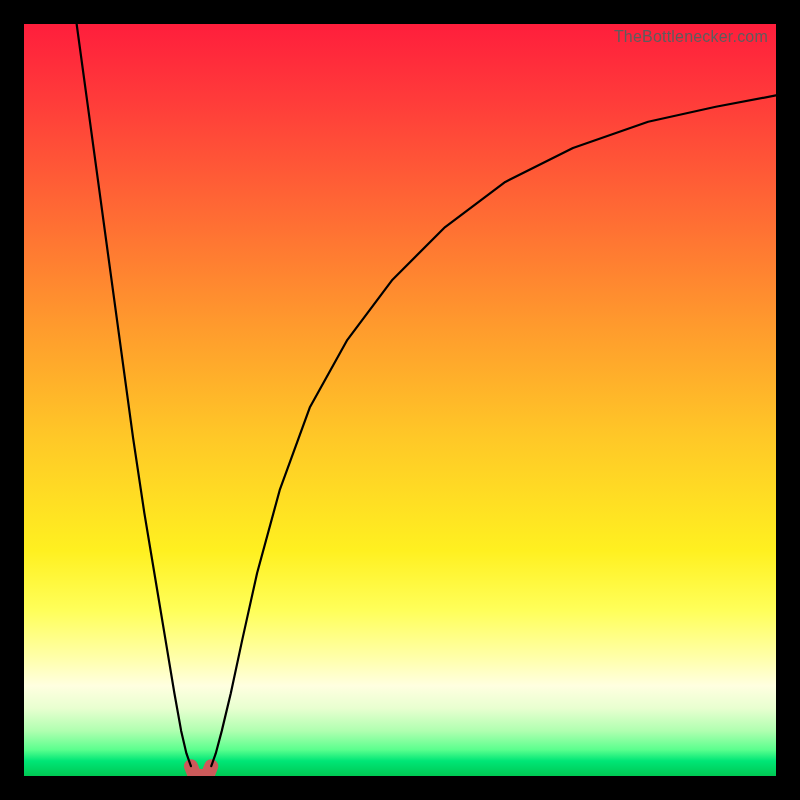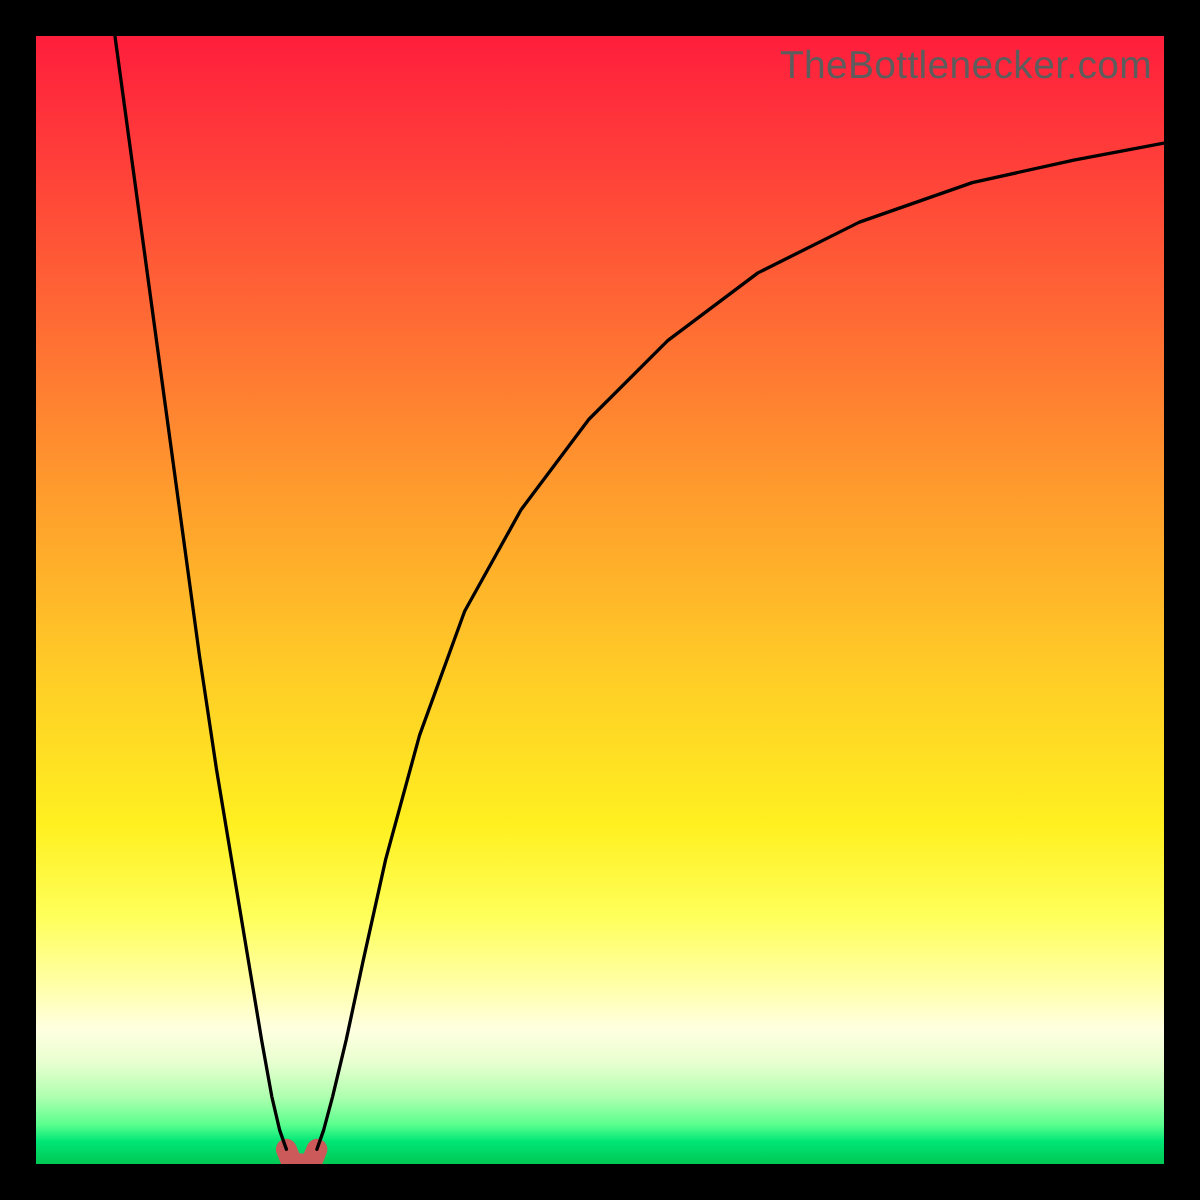--- a/index.html
+++ b/index.html
@@ -55,21 +55,21 @@
     top: 0;
     width: 100%;
     height: 100%;
     pointer-events: none;
   }
   .watermark {
     position: absolute;
     top: 4px;
     right: 8px;
     color: #5d5d5d;
-    font-size: 26px;
+    font-size: 16px;
     letter-spacing: 0.2px;
     font-weight: 400;
     user-select: none;
   }
 </style>
 </head>
 <body>
 
 <div class="outer">
 

